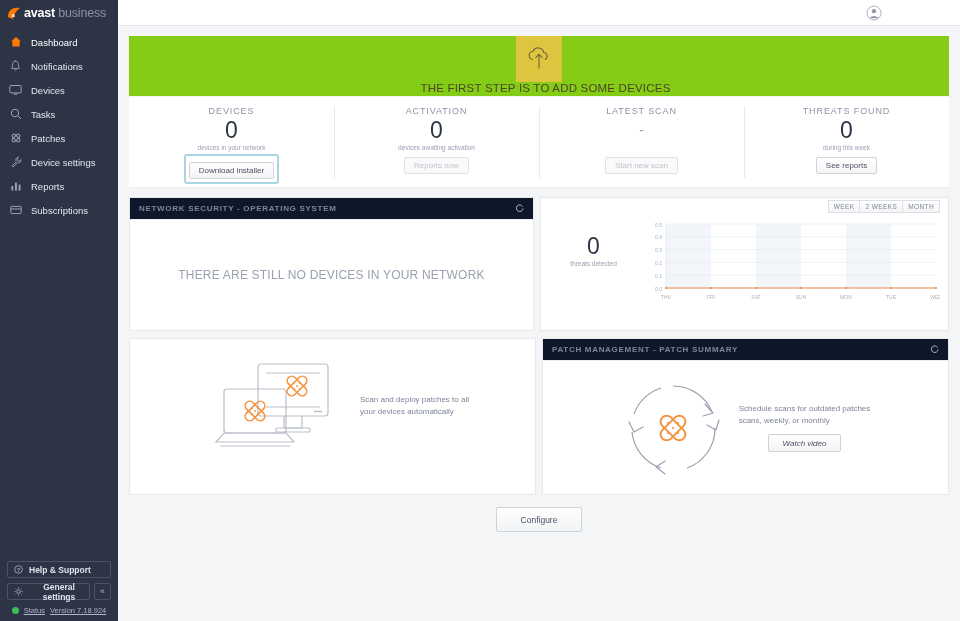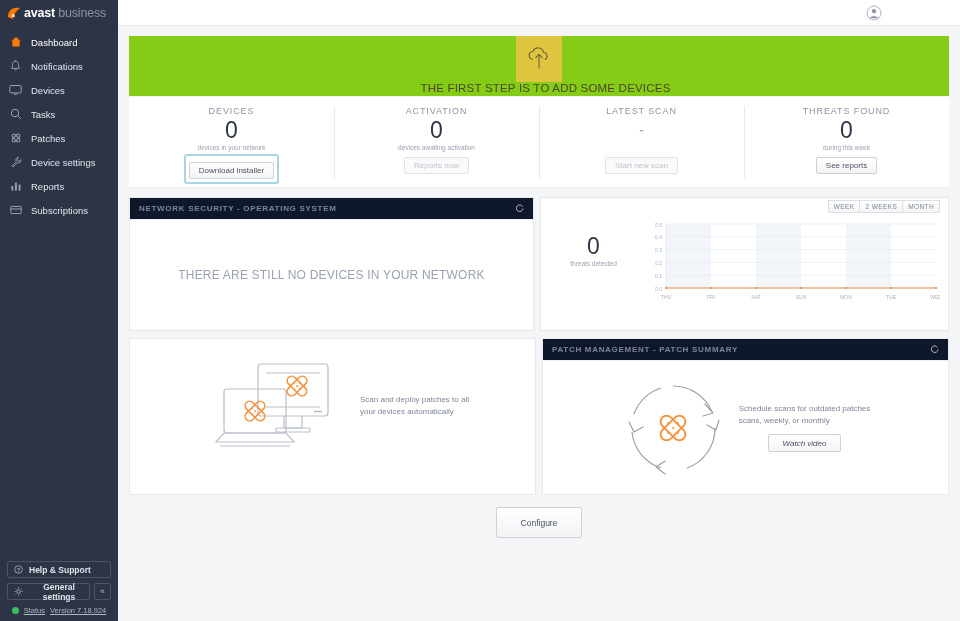--- a/index.html
+++ b/index.html
@@ -131,21 +131,21 @@
   .row2 .card-body { height: 133px; display: flex; align-items: center; justify-content: center; gap: 14px; }
   .illus-text { font-size: 8px; color: #7d8598; text-align: left; line-height: 12px; }
   .watch-btn {
     margin: 7px auto 0 auto; display: block; height: 18px; padding: 0 14px;
     background: linear-gradient(#ffffff,#f4f4f5); border: 1px solid #cfd2d8; border-radius: 2px;
     font-size: 8px; color: #4a5164; cursor: pointer; font-style: italic;
   }
 
   .configure-wrap { display: flex; justify-content: center; margin-top: 12px; }
   .configure-btn {
-    height: 31px; padding: 0 24px;
+    height: 25px; padding: 0 24px;
     background: linear-gradient(#ffffff,#f2f3f4); border: 1px solid #cfd2d8; border-radius: 2px;
     font-size: 8.5px; color: #4a5164; cursor: pointer;
   }
   svg { display: block; }
 </style>
 </head>
 <body>
 
 <div class="app">
 

